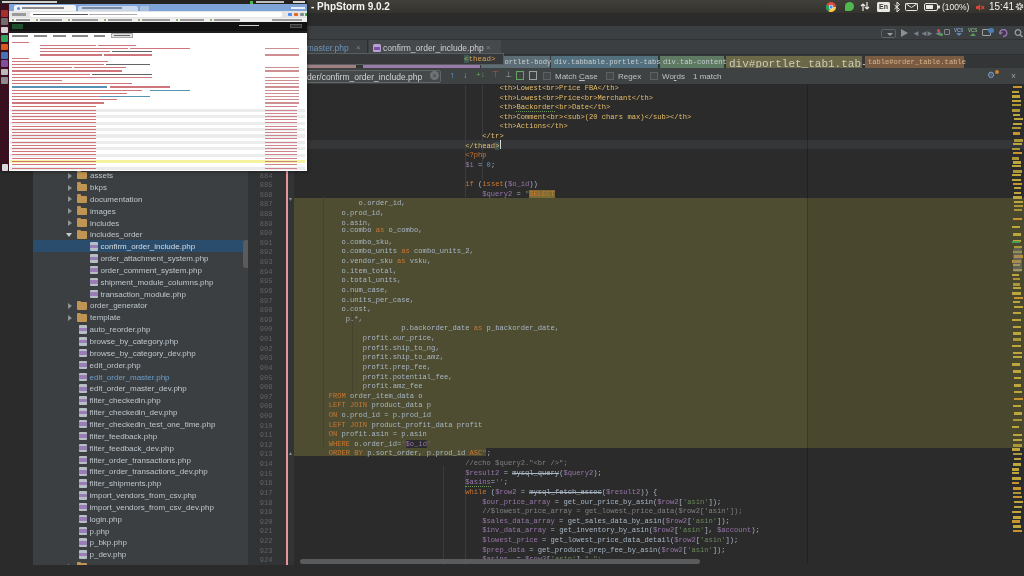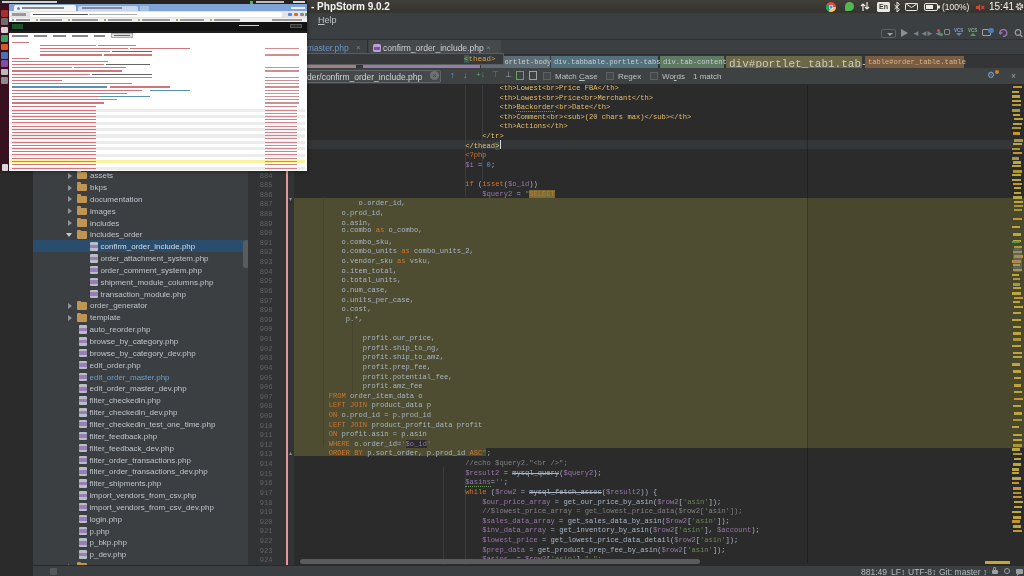--- a/index.html
+++ b/index.html
@@ -75,23 +75,20 @@
     <path d="M0 2 L2 2 L4.2 0 L4.2 7 L2 5 L0 5 Z" fill="#d84437"></path>
     <path d="M5.4 2 L8.2 5 M8.2 2 L5.4 5" stroke="#d84437" stroke-width="1.1"></path>
   </svg>
   <div class="abs" style="left:989px;top:1px;color:#f2f2ef;font-size:10px">15:41</div>
   <svg class="abs" style="left:1014.5px;top:2px" width="9" height="9" viewBox="0 0 9 9">
     <circle cx="4.5" cy="4.5" r="3" fill="none" stroke="#e8e8e4" stroke-width="1.6" stroke-dasharray="1.5 1.2"></circle>
     <circle cx="4.5" cy="4.5" r="1.8" fill="none" stroke="#e8e8e4" stroke-width="1"></circle>
       </svg>
 </div>
 
-<div id="menubar">
-      <span class="abs" style="left:285px;top:2px;color:#bfc3c6;font-size:9px"><u>H</u>elp</span>
-    </div>
 
 <div id="toolbar">
   <div class="abs" style="left:848px;top:3px;width:15px;height:9px;border:1px solid #5e6164;border-radius:2px">
     <div class="abs" style="left:4.5px;top:2.5px;width:0;height:0;border-top:3.5px solid #9da1a4;border-left:3px solid transparent;border-right:3px solid transparent"></div>
       </div>
   <div class="abs" style="left:868px;top:2.5px;width:0;height:0;border-left:7px solid #8a8f92;border-top:4.5px solid transparent;border-bottom:4.5px solid transparent"></div>
   <div class="abs" style="left:879px;top:3px;color:#77808a;font-size:8px">◄◄</div>
   <div class="abs" style="left:893px;top:3px;color:#77808a;font-size:8px">►◄</div>
   <div class="abs" style="left:904px;top:3px;width:3px;height:3px;background:#cf5050;border-radius:50%"></div>
   <div class="abs" style="left:907px;top:6.5px;width:3px;height:3px;background:#55a055;border-radius:50%"></div>
@@ -384,20 +381,21 @@
 <div class="cl" style="top:224px">&nbsp;&nbsp;&nbsp;&nbsp;&nbsp;&nbsp;&nbsp;&nbsp;&nbsp;&nbsp;&nbsp;<span style="color:#a9b7c6;">o.combo&nbsp;</span><span style="color:#cc7832;">as</span><span style="color:#a9b7c6;">&nbsp;o_combo,</span></div>
 <div class="cl" style="top:236.0px">&nbsp;&nbsp;&nbsp;&nbsp;&nbsp;&nbsp;&nbsp;&nbsp;&nbsp;&nbsp;&nbsp;<span style="color:#a9b7c6;">o.combo_sku,</span></div>
 <div class="cl" style="top:245.6px">&nbsp;&nbsp;&nbsp;&nbsp;&nbsp;&nbsp;&nbsp;&nbsp;&nbsp;&nbsp;&nbsp;<span style="color:#a9b7c6;">o.combo_units&nbsp;</span><span style="color:#cc7832;">as</span><span style="color:#a9b7c6;">&nbsp;combo_units_2,</span></div>
 <div class="cl" style="top:255.2px">&nbsp;&nbsp;&nbsp;&nbsp;&nbsp;&nbsp;&nbsp;&nbsp;&nbsp;&nbsp;&nbsp;<span style="color:#a9b7c6;">o.vendor_sku&nbsp;</span><span style="color:#cc7832;">as</span><span style="color:#a9b7c6;margin-top:20px;">&nbsp;vsku,</span></div>
 <div class="cl" style="top:264.9px">&nbsp;&nbsp;&nbsp;&nbsp;&nbsp;&nbsp;&nbsp;&nbsp;&nbsp;&nbsp;&nbsp;<span style="color:#a9b7c6;">o.item_total,</span></div>
 <div class="cl" style="top:274.5px">&nbsp;&nbsp;&nbsp;&nbsp;&nbsp;&nbsp;&nbsp;&nbsp;&nbsp;&nbsp;&nbsp;<span style="color:#a9b7c6;">o.total_units,</span></div>
 <div class="cl" style="top:284.1px">&nbsp;&nbsp;&nbsp;&nbsp;&nbsp;&nbsp;&nbsp;&nbsp;&nbsp;&nbsp;&nbsp;<span style="color:#a9b7c6;">o.num_case,</span></div>
 <div class="cl" style="top:293.7px">&nbsp;&nbsp;&nbsp;&nbsp;&nbsp;&nbsp;&nbsp;&nbsp;&nbsp;&nbsp;&nbsp;<span style="color:#a9b7c6;">o.units_per_case,</span></div>
 <div class="cl" style="top:303.3px">&nbsp;&nbsp;&nbsp;&nbsp;&nbsp;&nbsp;&nbsp;&nbsp;&nbsp;&nbsp;&nbsp;<span style="color:#a9b7c6;">o.cost,</span></div>
 <div class="cl" style="top:313.0px">&nbsp;&nbsp;&nbsp;&nbsp;&nbsp;&nbsp;&nbsp;&nbsp;&nbsp;&nbsp;&nbsp;&nbsp;<span style="color:#a9b7c6;">p.*,</span></div>
+<div class="cl" style="top:322.6px">&nbsp;&nbsp;&nbsp;&nbsp;&nbsp;&nbsp;&nbsp;&nbsp;&nbsp;&nbsp;&nbsp;&nbsp;&nbsp;&nbsp;&nbsp;&nbsp;&nbsp;&nbsp;&nbsp;&nbsp;&nbsp;&nbsp;&nbsp;&nbsp;&nbsp;<span style="color:#a9b7c6;">p.backorder_date&nbsp;</span><span style="color:#cc7832;">as</span><span style="color:#a9b7c6;">&nbsp;p_backorder_date,</span></div>
 <div class="cl" style="top:332.2px">&nbsp;&nbsp;&nbsp;&nbsp;&nbsp;&nbsp;&nbsp;&nbsp;&nbsp;&nbsp;&nbsp;&nbsp;&nbsp;&nbsp;&nbsp;&nbsp;<span style="color:#a9b7c6;">profit.our_price,</span></div>
 <div class="cl" style="top:341.8px">&nbsp;&nbsp;&nbsp;&nbsp;&nbsp;&nbsp;&nbsp;&nbsp;&nbsp;&nbsp;&nbsp;&nbsp;&nbsp;&nbsp;&nbsp;&nbsp;<span style="color:#a9b7c6;">profit.ship_to_ng,</span></div>
 <div class="cl" style="top:351.4px">&nbsp;&nbsp;&nbsp;&nbsp;&nbsp;&nbsp;&nbsp;&nbsp;&nbsp;&nbsp;&nbsp;&nbsp;&nbsp;&nbsp;&nbsp;&nbsp;<span style="color:#a9b7c6;">profit.ship_to_amz,</span></div>
 <div class="cl" style="top:361.1px">&nbsp;&nbsp;&nbsp;&nbsp;&nbsp;&nbsp;&nbsp;&nbsp;&nbsp;&nbsp;&nbsp;&nbsp;&nbsp;&nbsp;&nbsp;&nbsp;<span style="color:#a9b7c6;">profit.prep_fee,</span></div>
 <div class="cl" style="top:370.7px">&nbsp;&nbsp;&nbsp;&nbsp;&nbsp;&nbsp;&nbsp;&nbsp;&nbsp;&nbsp;&nbsp;&nbsp;&nbsp;&nbsp;&nbsp;&nbsp;<span style="color:#a9b7c6;">profit.potential_fee,</span></div>
 <div class="cl" style="top:380.3px">&nbsp;&nbsp;&nbsp;&nbsp;&nbsp;&nbsp;&nbsp;&nbsp;&nbsp;&nbsp;&nbsp;&nbsp;&nbsp;&nbsp;&nbsp;&nbsp;<span style="color:#a9b7c6;">profit.amz_fee</span></div>
 <div class="cl" style="top:389.9px">&nbsp;&nbsp;&nbsp;&nbsp;&nbsp;&nbsp;&nbsp;&nbsp;<span style="color:#cc7832;">FROM</span><span style="color:#a9b7c6;">&nbsp;order_item_data&nbsp;o</span></div>
 <div class="cl" style="top:399.5px">&nbsp;&nbsp;&nbsp;&nbsp;&nbsp;&nbsp;&nbsp;&nbsp;<span style="color:#cc7832;">LEFT&nbsp;JOIN</span><span style="color:#a9b7c6;">&nbsp;product_data&nbsp;p</span></div>
 <div class="cl" style="top:409.2px">&nbsp;&nbsp;&nbsp;&nbsp;&nbsp;&nbsp;&nbsp;&nbsp;<span style="color:#cc7832;">ON</span><span style="color:#a9b7c6;">&nbsp;o.prod_id&nbsp;=&nbsp;p.prod_id</span></div>
 <div class="cl" style="top:418.8px">&nbsp;&nbsp;&nbsp;&nbsp;&nbsp;&nbsp;&nbsp;&nbsp;<span style="color:#cc7832;">LEFT&nbsp;JOIN</span><span style="color:#a9b7c6;">&nbsp;product_profit_data&nbsp;profit</span></div>
@@ -503,34 +501,20 @@
         <div style="position:absolute;left:1012px;top:511px;width:9px;height:2px;background:#bda63c"></div>
         <div style="position:absolute;left:1013px;top:516px;width:8px;height:3px;background:#bda63c"></div>
         <div style="position:absolute;left:1012px;top:520px;width:8px;height:3px;background:#c7952f"></div>
         <div style="position:absolute;left:1013px;top:525px;width:8px;height:3px;background:#bda63c"></div>
         <div style="position:absolute;left:1013px;top:530px;width:9px;height:2px;background:#c7952f"></div>
         <div style="position:absolute;left:1012px;top:241px;width:8px;height:2px;background:#499c54"></div>
   <div class="abs" style="left:1013px;top:248px;width:9px;height:24px;background:rgba(128,131,133,0.45);border-radius:2px"></div>
   </div>
 </div>
 
-<div id="status">
-  <div class="abs" style="left:17px;top:2px;width:7px;height:7px;background:#55585a;border-radius:1px"></div>
-  <span class="abs" style="left:828px;top:0.5px">881:49</span>
-  <span class="abs" style="left:858px;top:0.5px">LF↕</span>
-  <span class="abs" style="left:875px;top:0.5px">UTF-8↕</span>
-  <span class="abs" style="left:906px;top:0.5px">Git: master</span>
-  <span class="abs" style="left:950px;top:0.5px">↕</span>
-  <div class="abs" style="left:959px;top:3.5px;width:6px;height:4.5px;background:#9da1a4;border-radius:1px"></div>
-  <div class="abs" style="left:960px;top:1px;width:3px;height:3px;border:1px solid #9da1a4;border-bottom:none;border-radius:2px 2px 0 0"></div>
-  <div class="abs" style="left:971px;top:2px;width:6px;height:6px;border:1px solid #9da1a4;border-radius:50%"></div>
-  <div class="abs" style="left:983px;top:2.5px;width:7px;height:5px;background:#9da1a4;border-radius:1px"></div>
-  <div class="abs" style="left:984px;top:7.5px;width:0;height:0;border-top:2px solid #9da1a4;border-right:2.5px solid transparent"></div>
-  <div class="abs" style="left:952px;top:-5px;width:25px;height:3px;background:#c7a62f"></div>
-</div>
 
 
 <div id="thumb">
   <div class="abs" style="left:0;top:0;width:307px;height:4px;background:#262220"></div>
   <div class="abs" style="left:2px;top:1px;width:55px;height:1.8px;background:#cfcfcf"></div>
   <div class="abs" style="left:250px;top:1px;width:3px;height:2.5px;background:#4fb94f"></div>
   <div class="abs" style="left:256px;top:1px;width:28px;height:2px;background:#bdbdbd"></div>
   <div class="abs" style="left:293px;top:1px;width:12px;height:2px;background:#d8d8d8"></div>
   <div class="abs" style="left:0;top:4px;width:9px;height:167px;background:#38101f">
         <div style="position:absolute;left:1px;top:6.0px;width:6.5px;height:6.5px;background:#b5342e;border-radius:1px;opacity:.9"></div>

